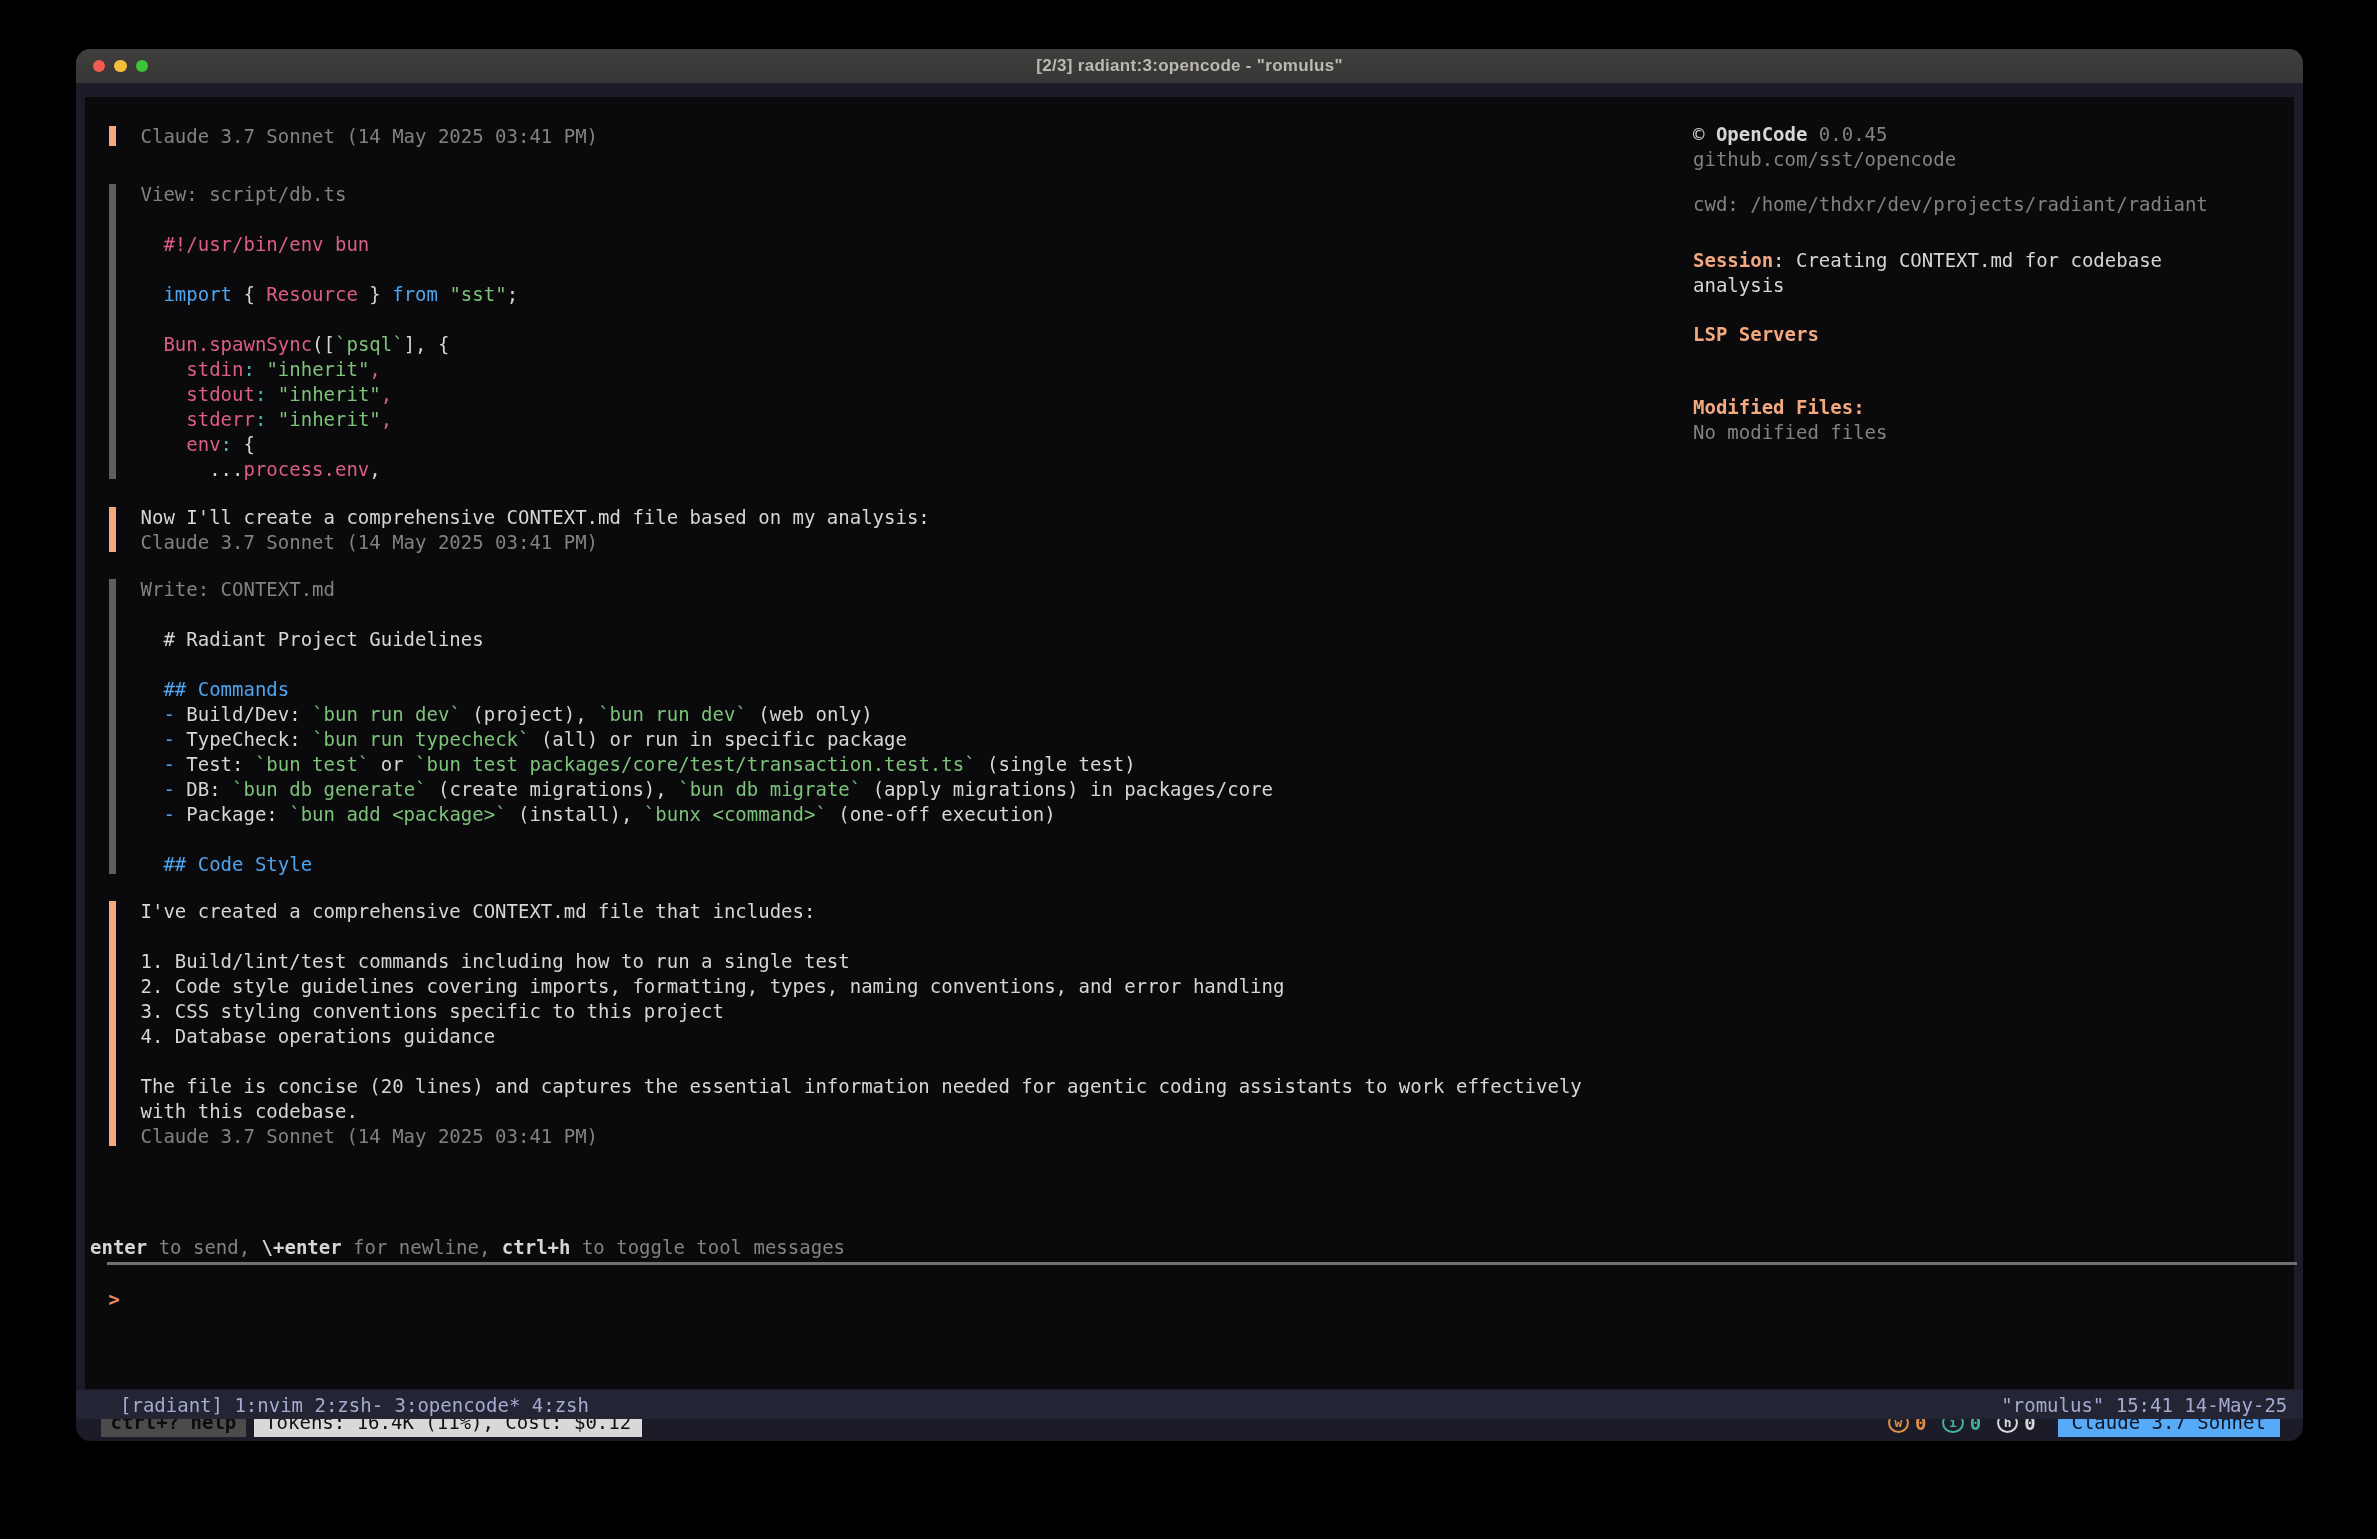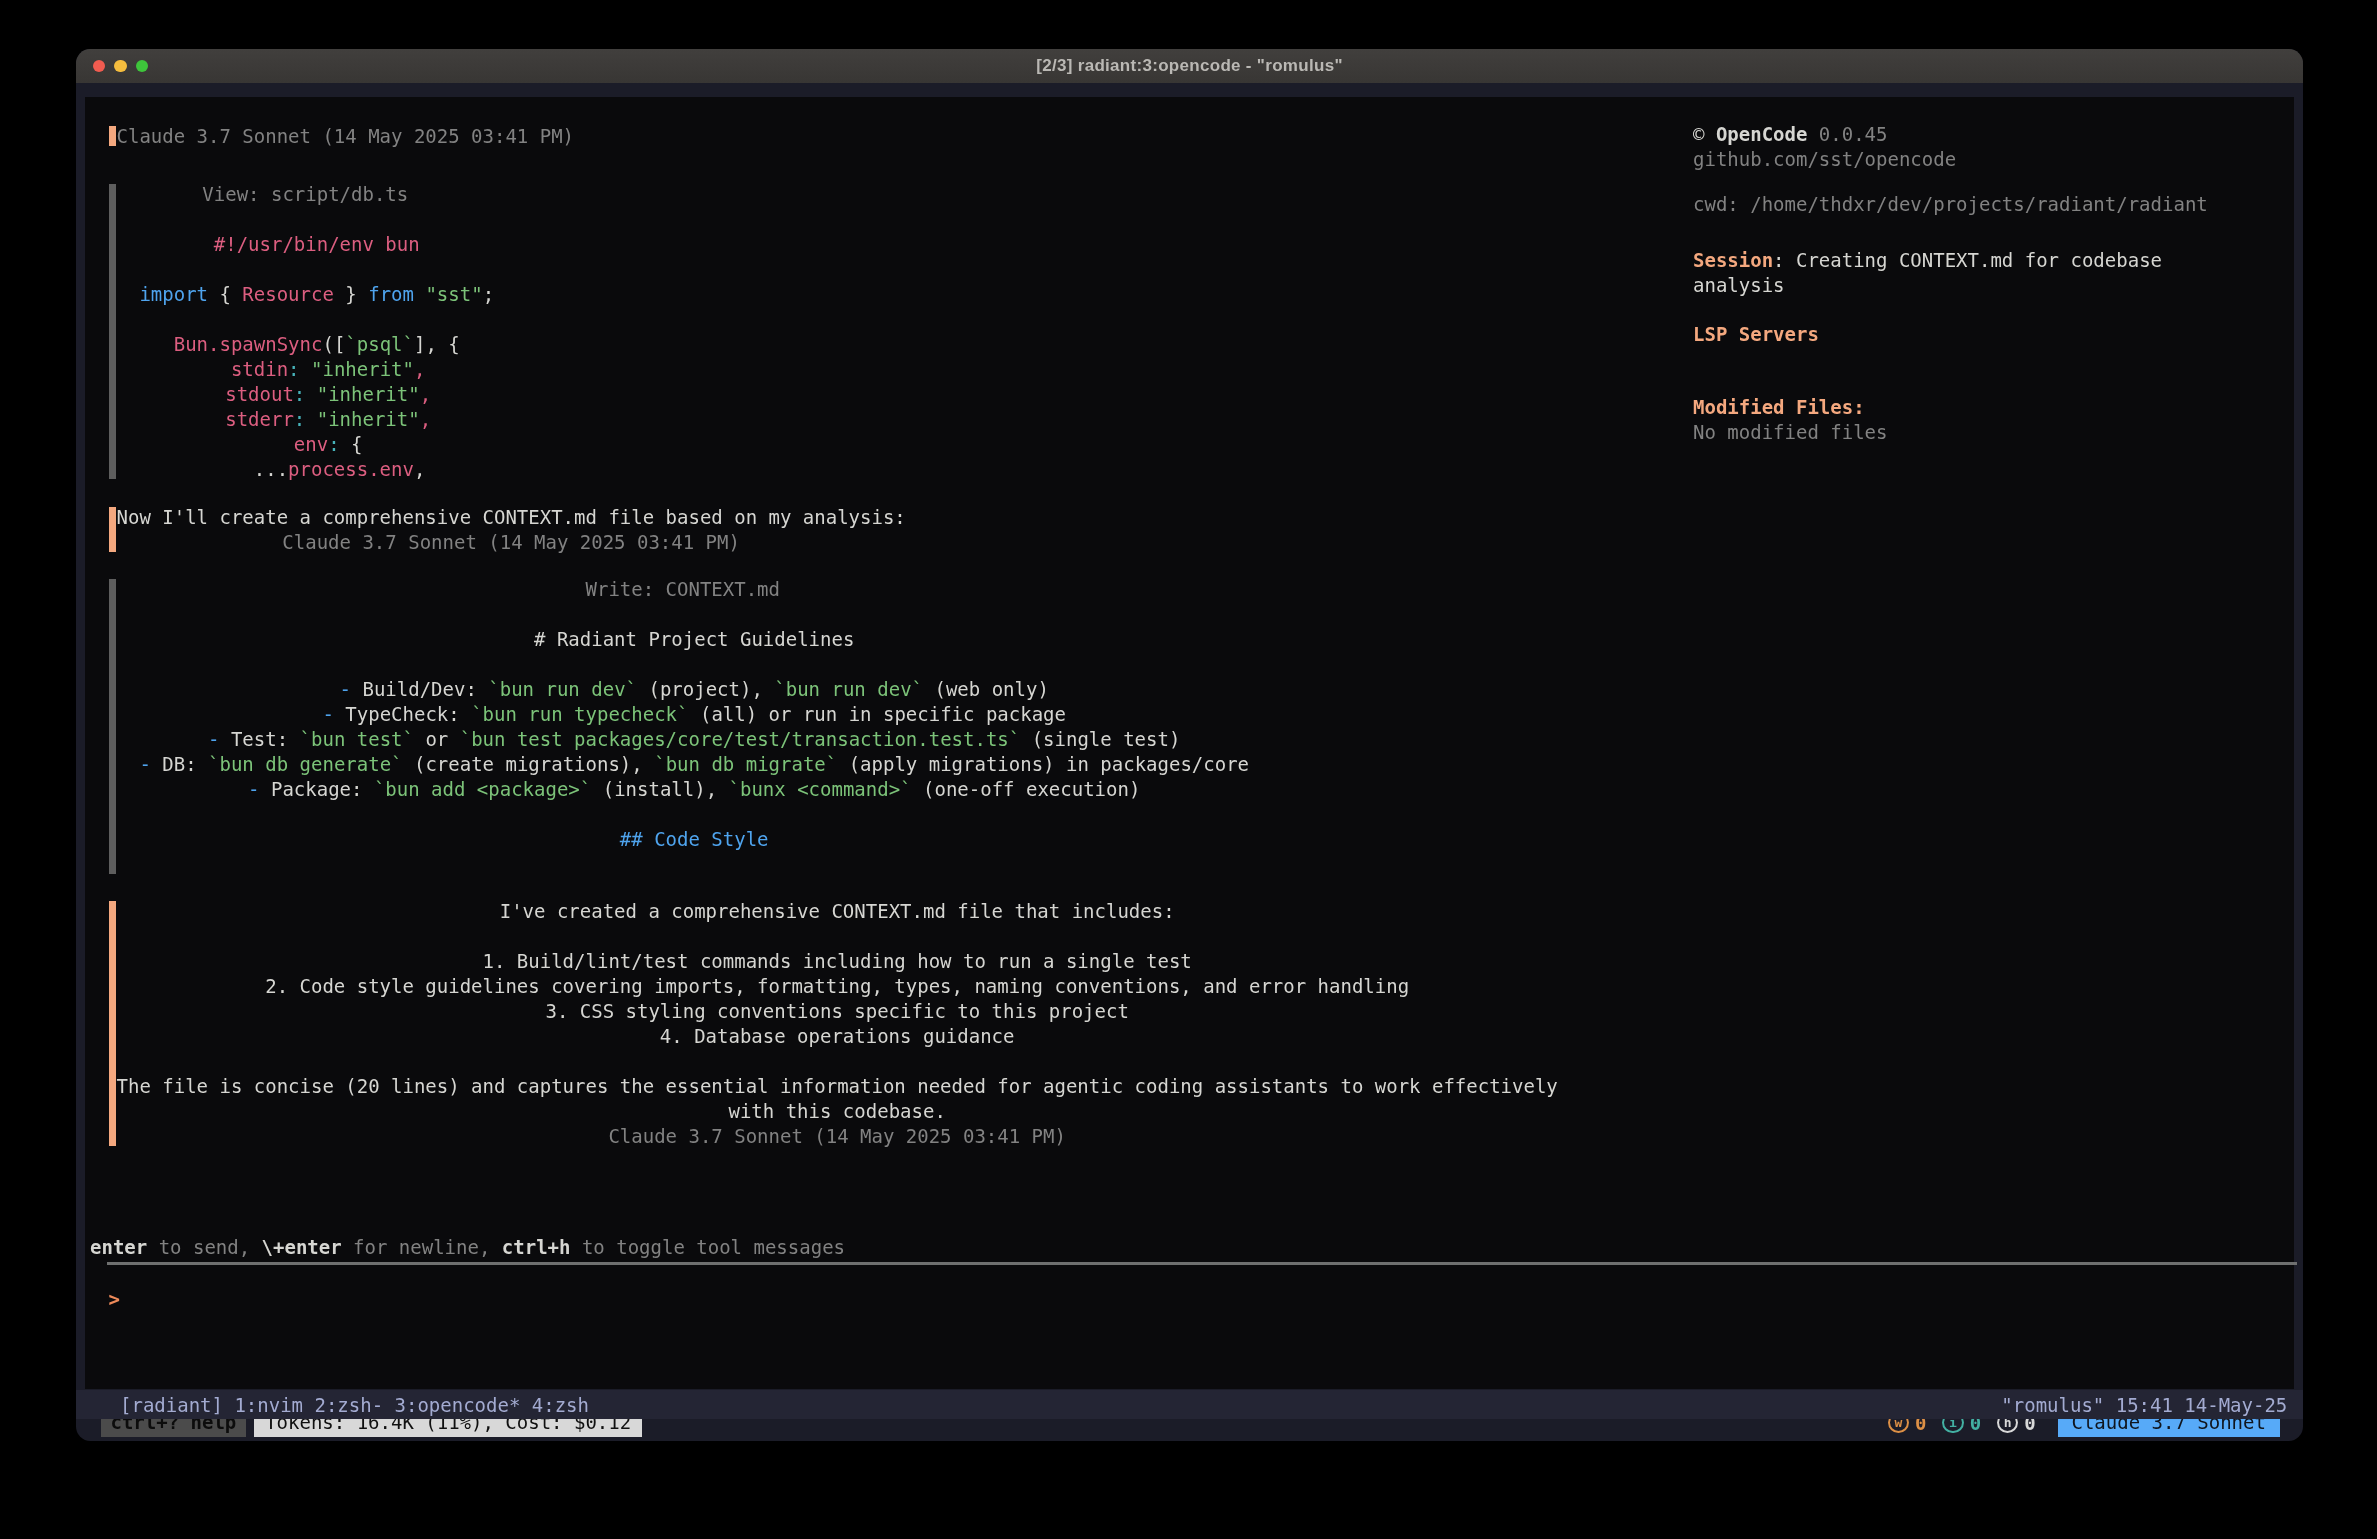--- a/index.html
+++ b/index.html
@@ -24,21 +24,21 @@
   }
   .lights{position:absolute;left:17px;top:0;height:34px;display:flex;align-items:center;gap:9px;}
   .light{width:12.4px;height:12.4px;border-radius:50%;}
   .tui{
     position:absolute;left:9px;right:9px;top:48px;height:1292px;
     background:#0a0a0c;
   }
   .tline{white-space:pre;height:25px;line-height:25px;font-size:19px;color:var(--text_white);}
   .msg{position:absolute;}
   .msg .bar{position:absolute;left:0;top:2px;width:7.2px;}
-  .msg .mlines{margin-left:8px;text-align:center;}
+  .msg .mlines{margin-left:32px;}
   .bar-orange{background:var(--accent_orange);}
   .bar-gray{background:var(--bar_gray);}
   .c-white{color:var(--text_white);}
   .c-gray{color:var(--text_gray);}
   .c-pink{color:var(--pink);}
   .c-blue{color:var(--blue);}
   .c-green{color:var(--green);}
   .c-cyan{color:var(--cyan);}
   .c-orange{color:var(--accent_orange);}
   .c-orange-deep{color:var(--orange_deep);}
@@ -117,20 +117,21 @@
             <div class="tline"><span class="c-gray">Claude 3.7 Sonnet (14 May 2025 03:41 PM)</span></div>
           </div>
         </div>
         <div class="msg" style="left: 23.5px; top: 480px;">
           <div class="bar bar-gray" style="height: 295px;"></div>
           <div class="mlines">
             <div class="tline"><span class="c-gray">Write: CONTEXT.md</span></div>
             <div class="tline">&nbsp;</div>
             <div class="tline"><span class="c-white">  # Radiant Project Guidelines</span></div>
             <div class="tline">&nbsp;</div>
+            <div class="tline"><span class="c-white">  </span><span class="c-blue">## Commands</span></div>
             <div class="tline"><span class="c-white">  </span><span class="c-blue">- </span><span class="c-white">Build/Dev: </span><span class="c-green">`bun run dev`</span><span class="c-white"> (project), </span><span class="c-green">`bun run dev`</span><span class="c-white"> (web only)</span></div>
             <div class="tline"><span class="c-white">  </span><span class="c-blue">- </span><span class="c-white">TypeCheck: </span><span class="c-green">`bun run typecheck`</span><span class="c-white"> (all) or run in specific package</span></div>
             <div class="tline"><span class="c-white">  </span><span class="c-blue">- </span><span class="c-white">Test: </span><span class="c-green">`bun test`</span><span class="c-white"> or </span><span class="c-green">`bun test packages/core/test/transaction.test.ts`</span><span class="c-white"> (single test)</span></div>
             <div class="tline"><span class="c-white">  </span><span class="c-blue">- </span><span class="c-white">DB: </span><span class="c-green">`bun db generate`</span><span class="c-white"> (create migrations), </span><span class="c-green">`bun db migrate`</span><span class="c-white"> (apply migrations) in packages/core</span></div>
             <div class="tline"><span class="c-white">  </span><span class="c-blue">- </span><span class="c-white">Package: </span><span class="c-green">`bun add &lt;package&gt;`</span><span class="c-white"> (install), </span><span class="c-green">`bunx &lt;command&gt;`</span><span class="c-white"> (one-off execution)</span></div>
             <div class="tline">&nbsp;</div>
             <div class="tline"><span class="c-white">  </span><span class="c-blue">## Code Style</span></div>
           </div>
         </div>
         <div class="msg" style="left: 23.5px; top: 802px;">

